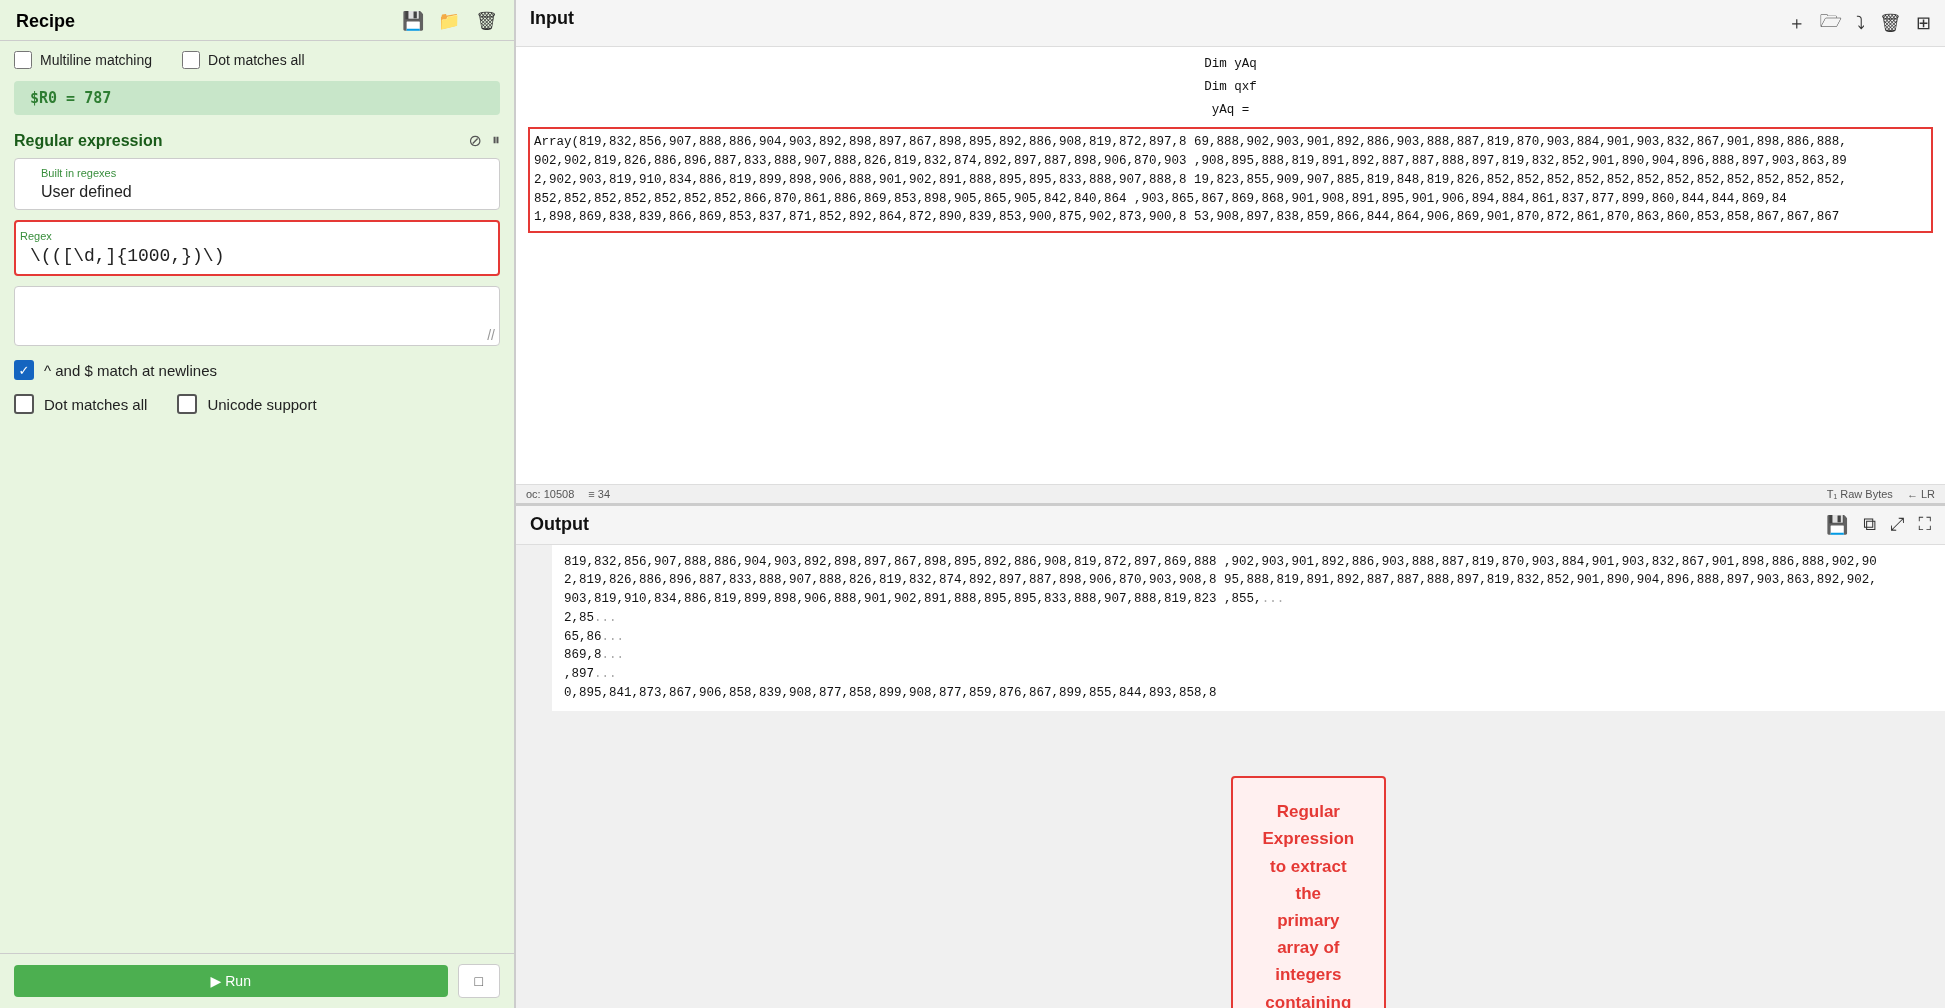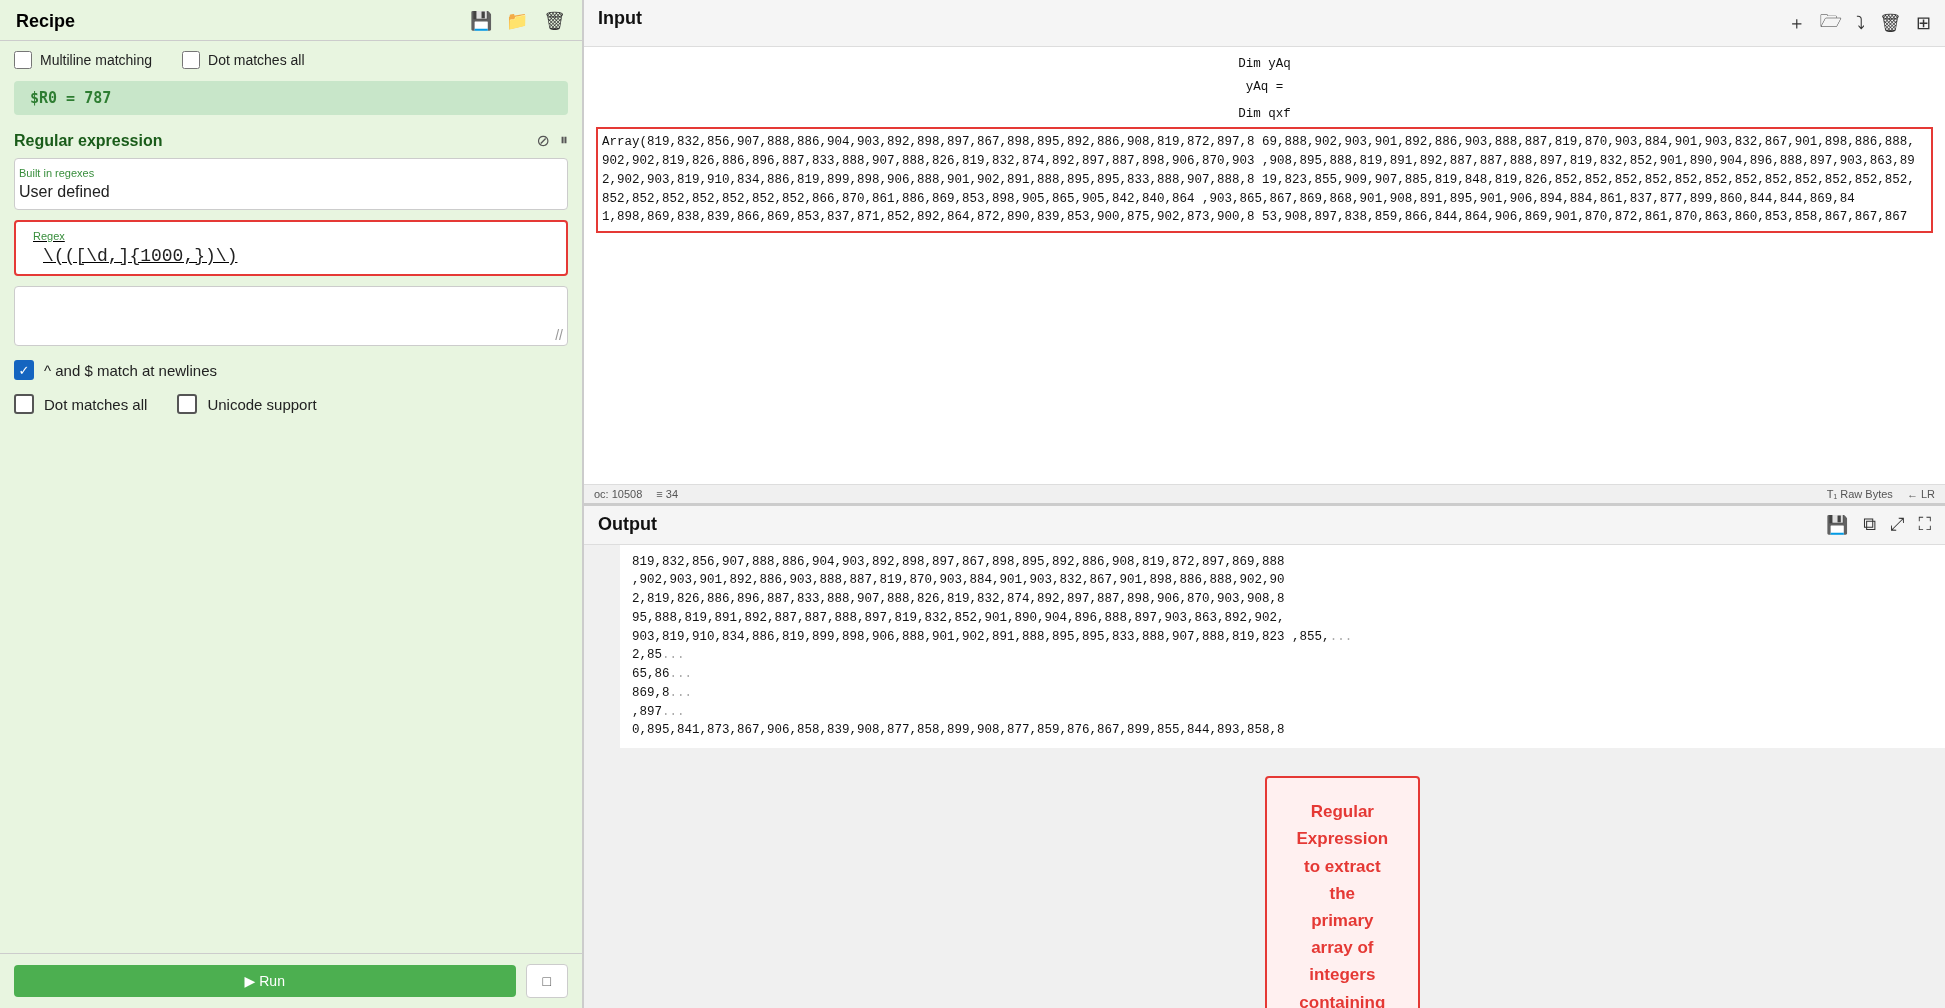--- a/index.html
+++ b/index.html
@@ -1,20 +1,20 @@
 <!DOCTYPE html>
 <html><head>
   <meta charset="utf-8">
   <style>
     * { box-sizing: border-box; margin: 0; padding: 0; }
     body { font-family: 'Segoe UI', Arial, sans-serif; font-size: 13px; background: #f0f0f0; display: flex; height: 100vh; overflow: hidden; }
 
     
     .left-panel {
-      width: 584px;
+      width: 516px;
       background: #e8f5e0;
       display: flex;
       flex-direction: column;
       border-right: 2px solid #ccc;
       overflow: hidden;
     }
 
     .left-header {
       background: #e8f5e0;
       padding: 10px 16px 8px 16px;
@@ -101,45 +101,44 @@
     .section-icons span {
       font-size: 16px;
       color: #555;
       cursor: pointer;
     }
 
     .input-field {
       background: #fff;
       border: 1px solid #ccc;
       border-radius: 4px;
-      padding: 8px 4px;
+      padding: 8px 26px;
       margin-bottom: 10px;
       width: 100%;
     }
 
     .input-field label {
       display: block;
       font-size: 11px;
       color: #388e3c;
       margin-bottom: 4px;
     }
 
     .input-field .field-value {
       font-size: 16px;
       color: #222;
     }
 
     .regex-field {
       background: #fff;
       border: 2px solid #e53935;
       border-radius: 4px;
-      padding: 8px 17px;
+      padding: 8px 4px;
       margin-bottom: 10px;
       width: 100%;
-      text-decoration: underline;
     }
 
     .regex-field label {
       display: block;
       font-size: 11px;
       color: #388e3c;
       margin-bottom: 4px;
     }
 
     .regex-value {
@@ -454,22 +453,22 @@
         <span>＋</span>
         <span>🗁</span>
         <span>⤵</span>
         <span>🗑</span>
         <span>⊞</span>
       </div>
     </div>
 
     <div class="code-area">
       <div style="text-align:center; margin-bottom: 4px;">Dim yAq</div>
+      <div style="text-align:center; margin-bottom: 4px;">Dim qxf</div>
       <div style="text-align:center; margin-bottom: 8px;">yAq =</div>
-      <div style="text-align:center; margin-bottom: 4px;">Dim qxf</div>
       <div class="input-highlight-box">
         Array(819,832,856,907,888,886,904,903,892,898,897,867,898,895,892,886,908,819,872,897,8
 69,888,902,903,901,892,886,903,888,887,819,870,903,884,901,903,832,867,901,898,886,888,
 902,902,819,826,886,896,887,833,888,907,888,826,819,832,874,892,897,887,898,906,870,903
 ,908,895,888,819,891,892,887,887,888,897,819,832,852,901,890,904,896,888,897,903,863,89
 2,902,903,819,910,834,886,819,899,898,906,888,901,902,891,888,895,895,833,888,907,888,8
 19,823,855,909,907,885,819,848,819,826,852,852,852,852,852,852,852,852,852,852,852,852,
 852,852,852,852,852,852,852,866,870,861,886,869,853,898,905,865,905,842,840,864
 ,903,865,867,869,868,901,908,891,895,901,906,894,884,861,837,877,899,860,844,844,869,84
 1,898,869,838,839,866,869,853,837,871,852,892,864,872,890,839,853,900,875,902,873,900,8

